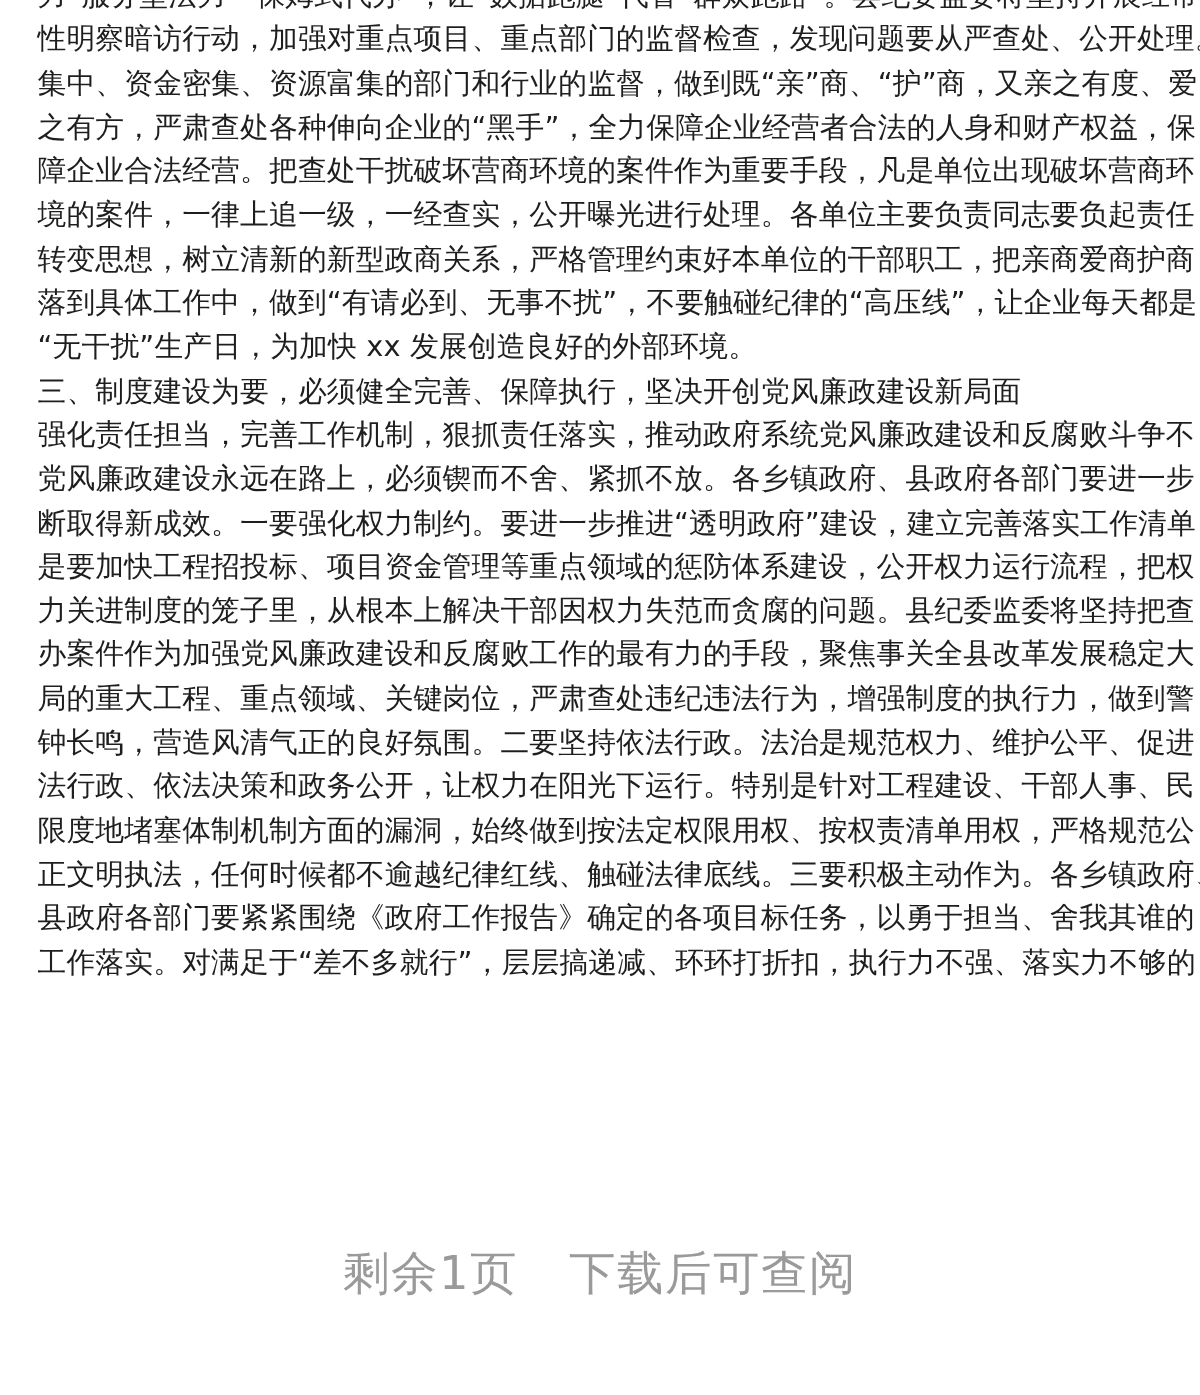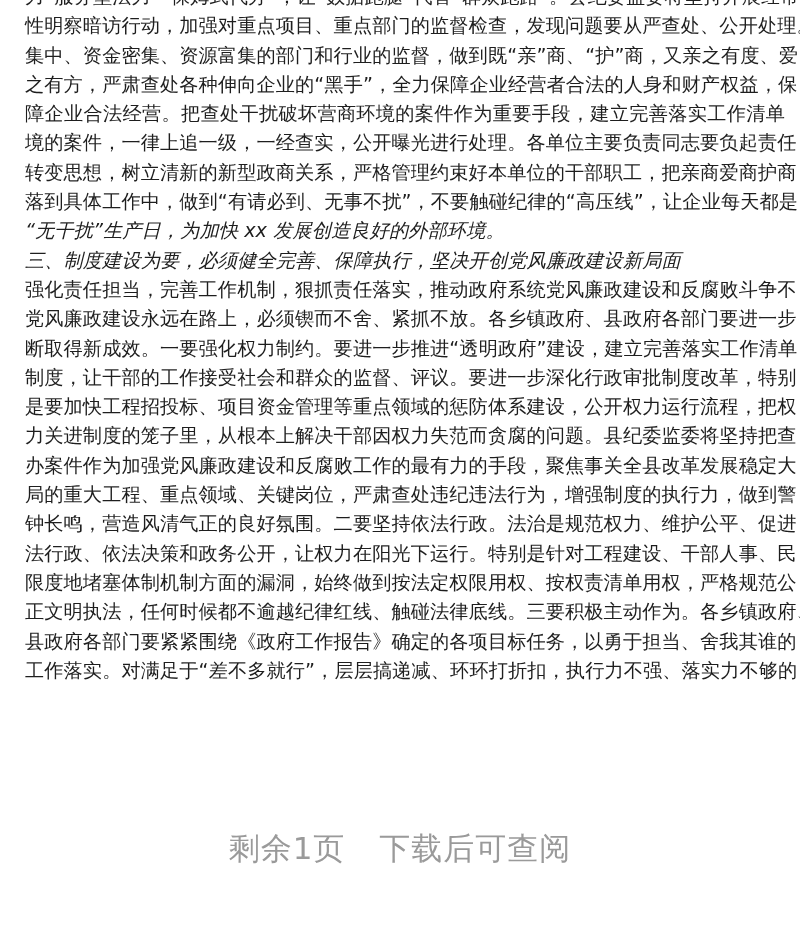--- a/index.html
+++ b/index.html
@@ -2,49 +2,48 @@
 <html><head>
   <meta charset="utf-8">
   <style>
     html, body { margin:0; padding:0; background:#ffffff; }
     body { width:800px; height:930px; position:relative; overflow:hidden;
            font-family:"DejaVu Sans","Liberation Sans",sans-serif; }
     .page { position:absolute; left:0; top:0; width:800px; height:930px; overflow:hidden; }
     .text-block { position:absolute; left:25px; top:-18px; width:760px; }
     .line { height:29.3px; line-height:29.3px; font-size:19.2px; color:#1e1e1e;
             white-space:nowrap; letter-spacing:0.1px; text-align:justify; text-align-last:justify; }
-    .line.short { text-align-last:left;font-style:italic; }
+    .line.short { text-align-last:left; }
     .banner { position:absolute; left:0; top:828px; width:800px; text-align:center;
               font-size:31px; color:#9a9a9a; letter-spacing:1px; }
     .banner span { display:inline-block; }
     .banner .gap { width:34px; }
     .watermark { position:absolute; left:360px; top:150px; width:260px; height:300px;
                  transform:rotate(-55deg); font-size:60px; color:rgba(0,0,0,0.045);
                  white-space:nowrap; pointer-events:none; }
   </style>
 </head>
 <body>
 
 <div class="page">
   <div class="watermark">　</div>
   <div class="text-block" id="text-block">
       <div class="line">力”服务型法力”“保姆式代办”，让“数据跑腿”代替“群众跑路”。县纪委监委将坚持开展经常</div>
       <div class="line">性明察暗访行动，加强对重点项目、重点部门的监督检查，发现问题要从严查处、公开处理。</div>
       <div class="line">集中、资金密集、资源富集的部门和行业的监督，做到既“亲”商、“护”商，又亲之有度、爱</div>
       <div class="line">之有方，严肃查处各种伸向企业的“黑手”，全力保障企业经营者合法的人身和财产权益，保</div>
-      <div class="line">障企业合法经营。把查处干扰破坏营商环境的案件作为重要手段，建立完善落实工作清单</div>
+      <div class="line">障企业合法经营。把查处干扰破坏营商环境的案件作为重要手段，凡是单位出现破坏营商环</div>
       <div class="line">境的案件，一律上追一级，一经查实，公开曝光进行处理。各单位主要负责同志要负起责任，</div>
       <div class="line">转变思想，树立清新的新型政商关系，严格管理约束好本单位的干部职工，把亲商爱商护商</div>
       <div class="line">落到具体工作中，做到“有请必到、无事不扰”，不要触碰纪律的“高压线”，让企业每天都是</div>
       <div class="line short">“无干扰”生产日，为加快 xx 发展创造良好的外部环境。</div>
       <div class="line short">三、制度建设为要，必须健全完善、保障执行，坚决开创党风廉政建设新局面</div>
       <div class="line">强化责任担当，完善工作机制，狠抓责任落实，推动政府系统党风廉政建设和反腐败斗争不</div>
       <div class="line">党风廉政建设永远在路上，必须锲而不舍、紧抓不放。各乡镇政府、县政府各部门要进一步</div>
       <div class="line">断取得新成效。一要强化权力制约。要进一步推进“透明政府”建设，建立完善落实工作清单</div>
-      <div class="line">制度，让干部的工作接受社会和群众的监督、评议。要进一步深化行政审批制度改革，特别</div>
       <div class="line">是要加快工程招投标、项目资金管理等重点领域的惩防体系建设，公开权力运行流程，把权</div>
       <div class="line">力关进制度的笼子里，从根本上解决干部因权力失范而贪腐的问题。县纪委监委将坚持把查</div>
       <div class="line">办案件作为加强党风廉政建设和反腐败工作的最有力的手段，聚焦事关全县改革发展稳定大</div>
       <div class="line">局的重大工程、重点领域、关键岗位，严肃查处违纪违法行为，增强制度的执行力，做到警</div>
       <div class="line">钟长鸣，营造风清气正的良好氛围。二要坚持依法行政。法治是规范权力、维护公平、促进</div>
       <div class="line">法行政、依法决策和政务公开，让权力在阳光下运行。特别是针对工程建设、干部人事、民</div>
       <div class="line">限度地堵塞体制机制方面的漏洞，始终做到按法定权限用权、按权责清单用权，严格规范公</div>
       <div class="line">正文明执法，任何时候都不逾越纪律红线、触碰法律底线。三要积极主动作为。各乡镇政府、</div>
       <div class="line">县政府各部门要紧紧围绕《政府工作报告》确定的各项目标任务，以勇于担当、舍我其谁的</div>
       <div class="line">工作落实。对满足于“差不多就行”，层层搞递减、环环打折扣，执行力不强、落实力不够的</div>

